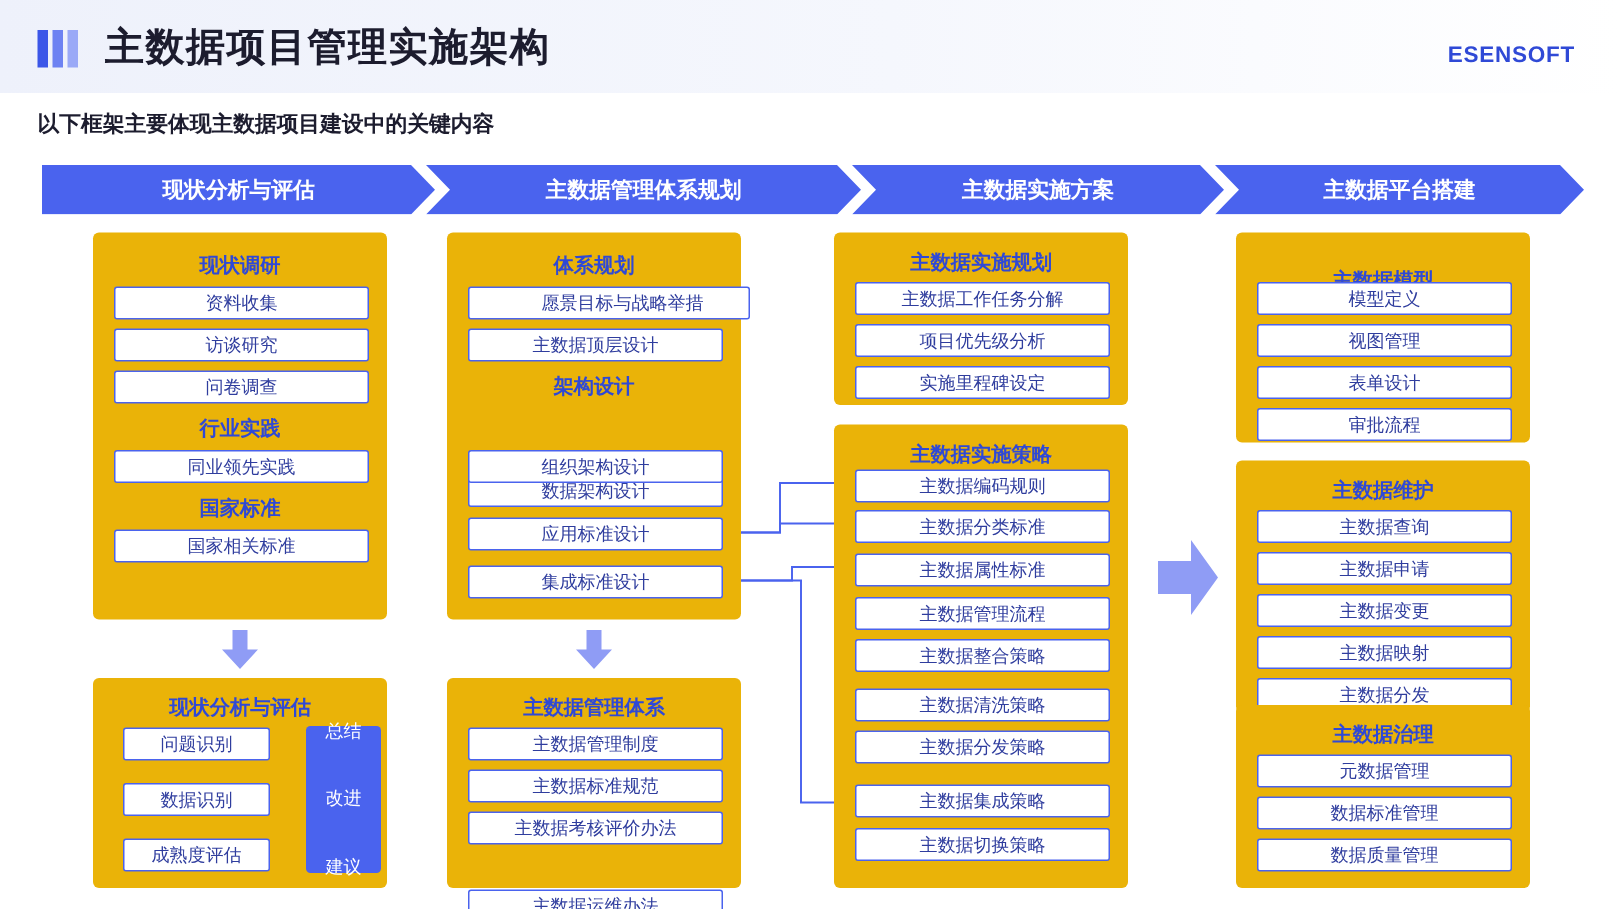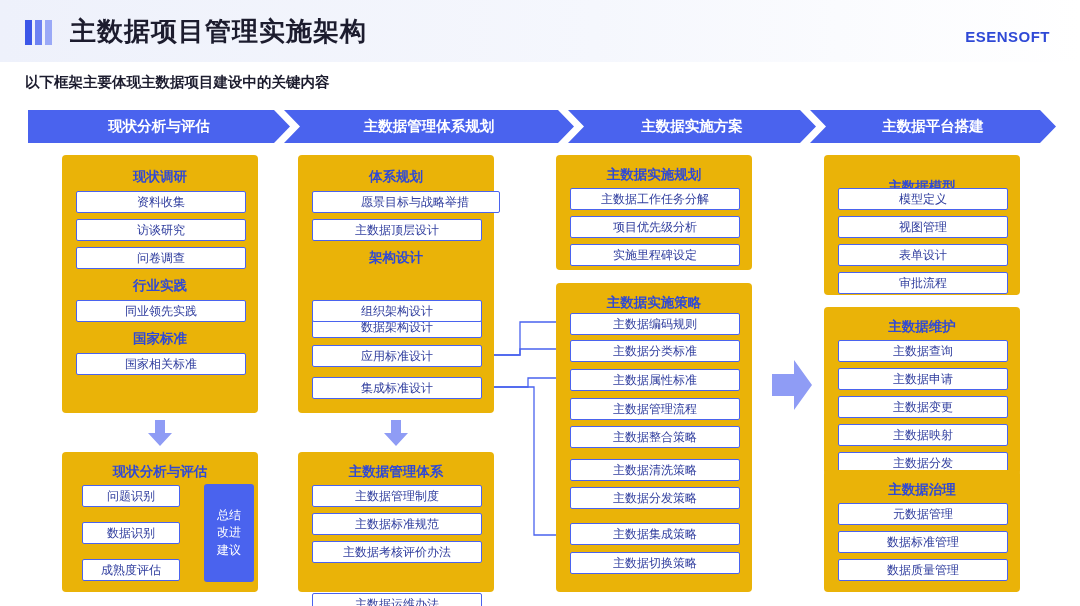--- a/index.html
+++ b/index.html
@@ -122,21 +122,21 @@
   <svg width="24" height="26">
       <polygon points="7,0 17,0 17,13 24,13 12,26 0,13 7,13" fill="#8f9cf5"></polygon>
     </svg>
 </div>
 
 <div class="card" style="left:62px;top:452px;width:196px;height:140px;">
   <div class="sec-title" style="top:11px;">现状分析与评估</div>
   <div class="item light" style="left:20px;top:33px;width:96px;">问题识别</div>
   <div class="item light" style="left:20px;top:70px;width:96px;">数据识别</div>
   <div class="item light" style="left:20px;top:107px;width:96px;">成熟度评估</div>
-  <div class="sum-box" style="left:142px;top:32px;width:50px;height:98px;flex-direction:column;">
+  <div class="sum-box" style="left:142px;top:32px;width:50px;height:98px;flex-direction:column;gap:28px;">
     <span>总结</span>
     <span>改进</span>
     <span>建议</span>
   </div>
 </div>
 
 <div class="card" style="left:298px;top:155px;width:196px;height:258px;">
   <div class="sec-title" style="top:13px;">体系规划</div>
   <div class="item light" style="left:14px;top:36px;width:168px;padding-left:18px;">愿景目标与战略举措</div>
   <div class="item light" style="left:14px;top:64px;width:168px;">主数据顶层设计</div>

